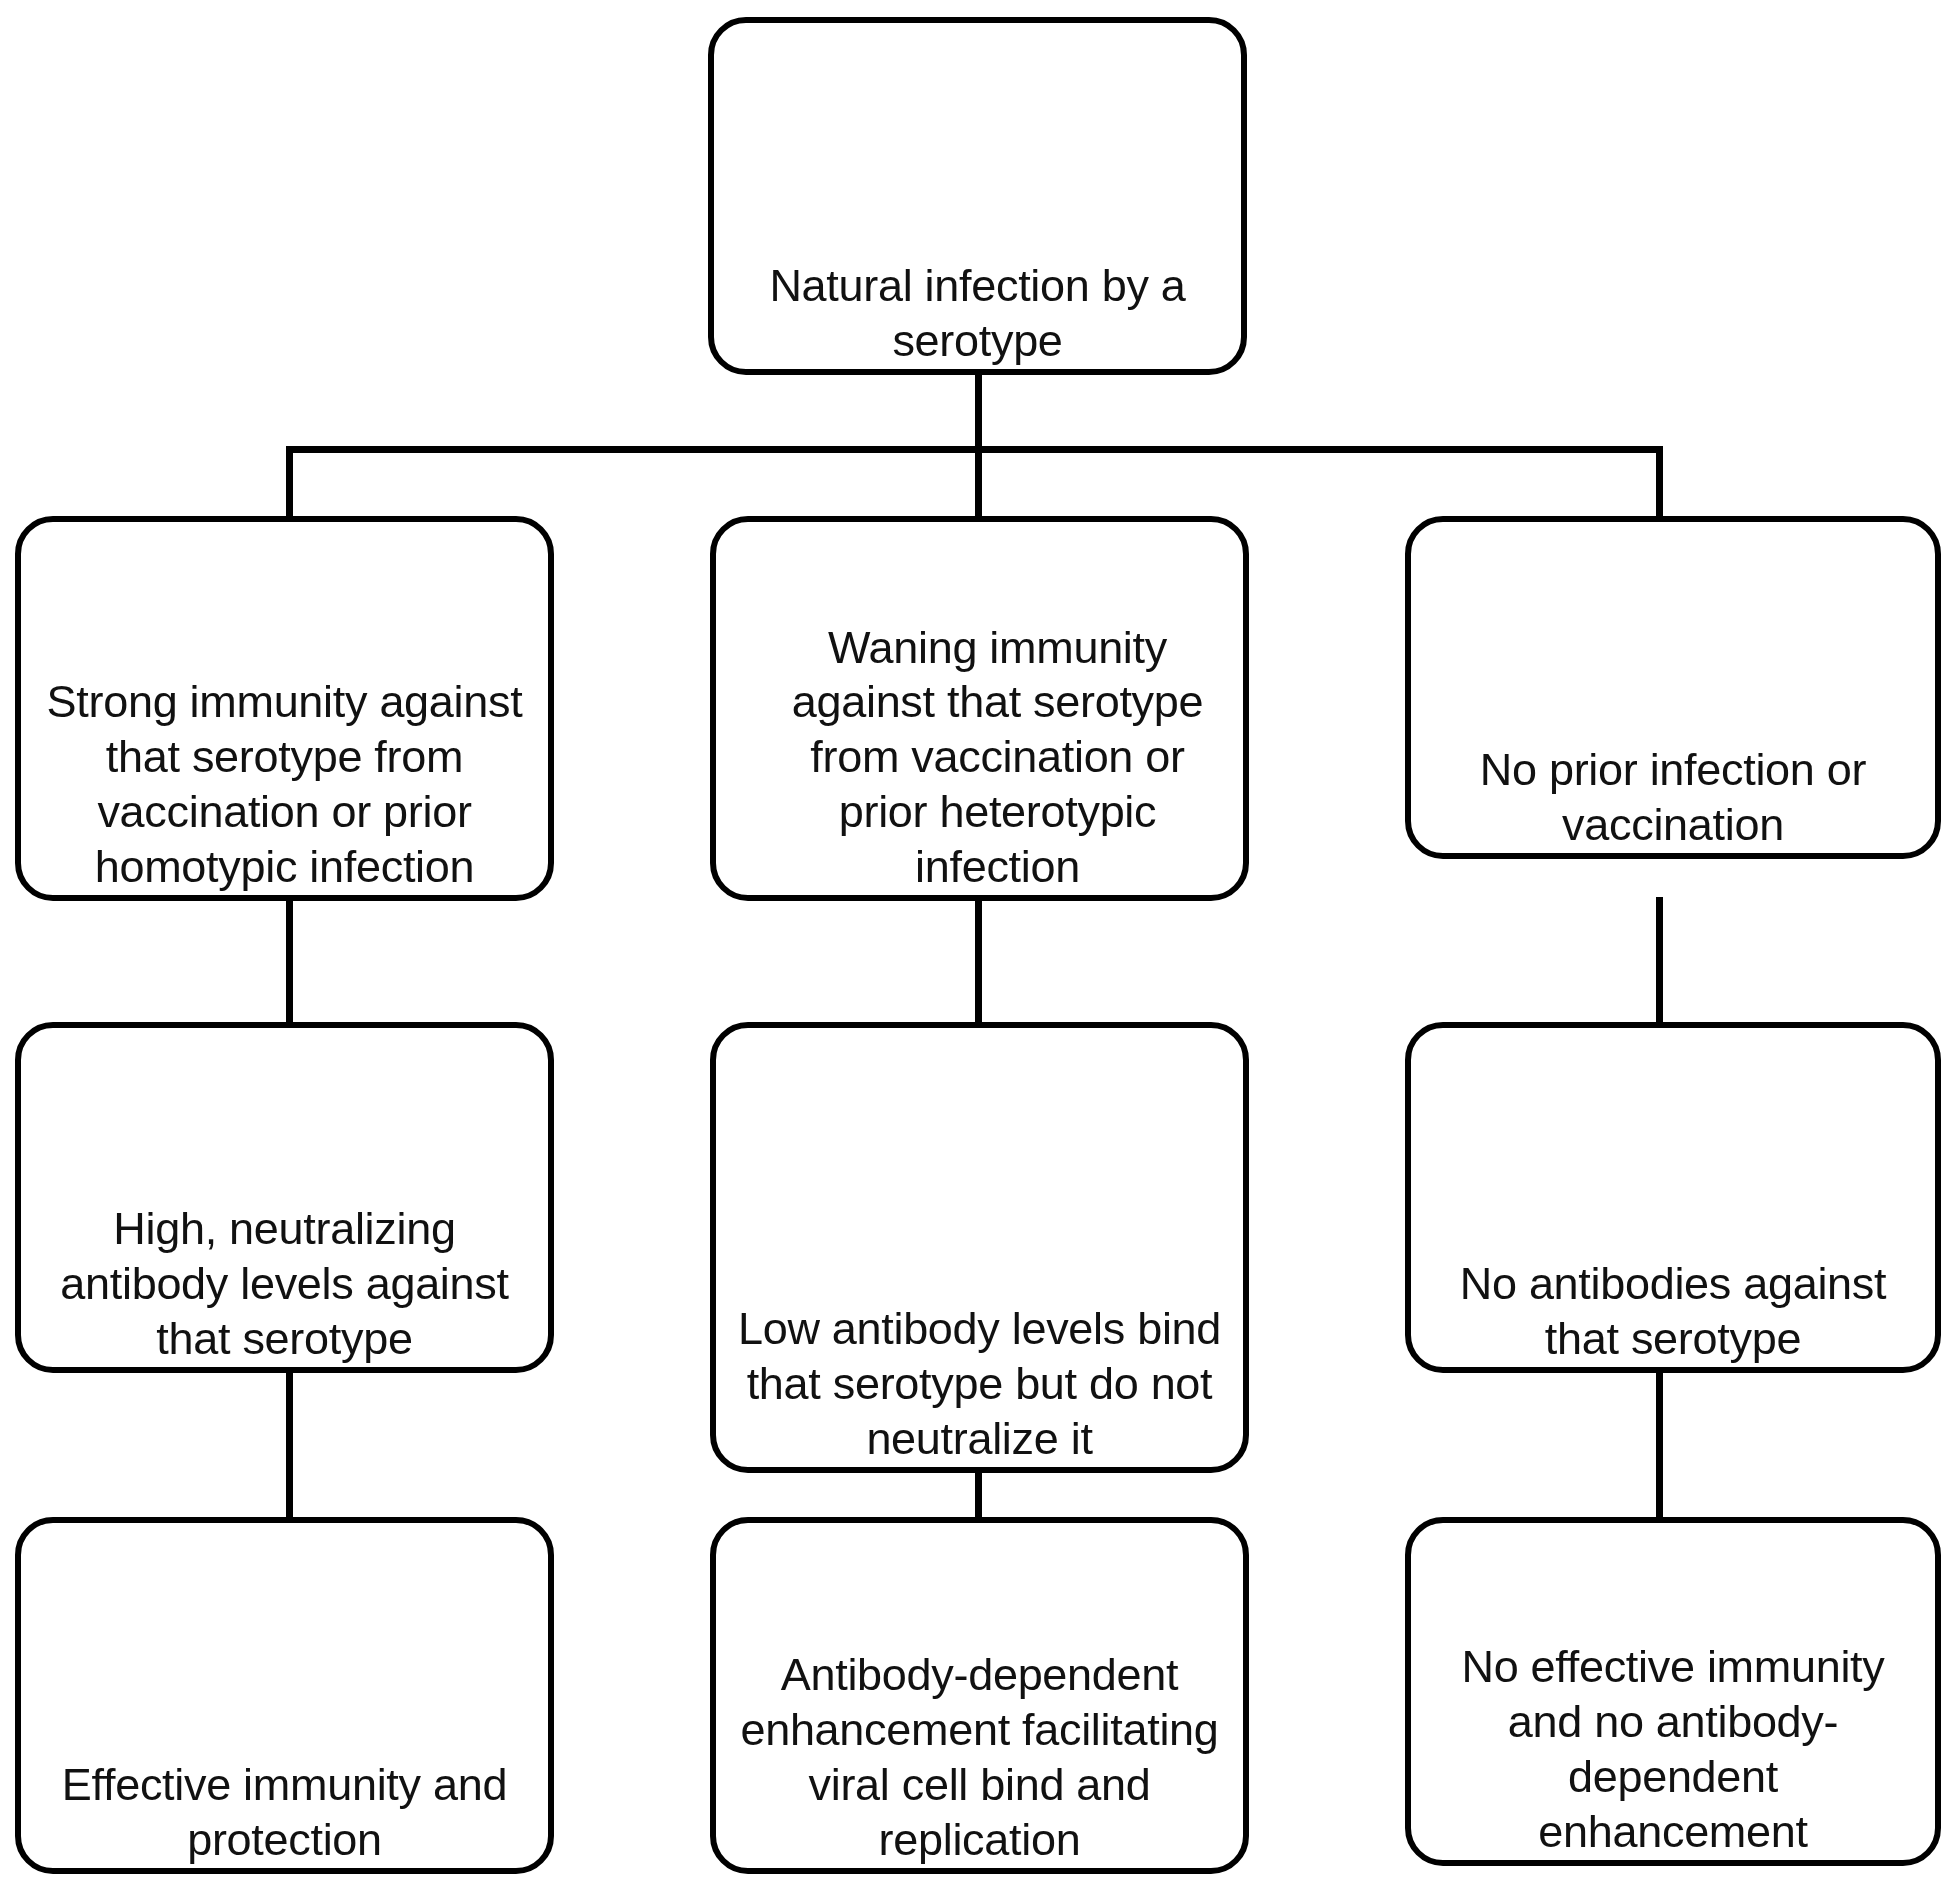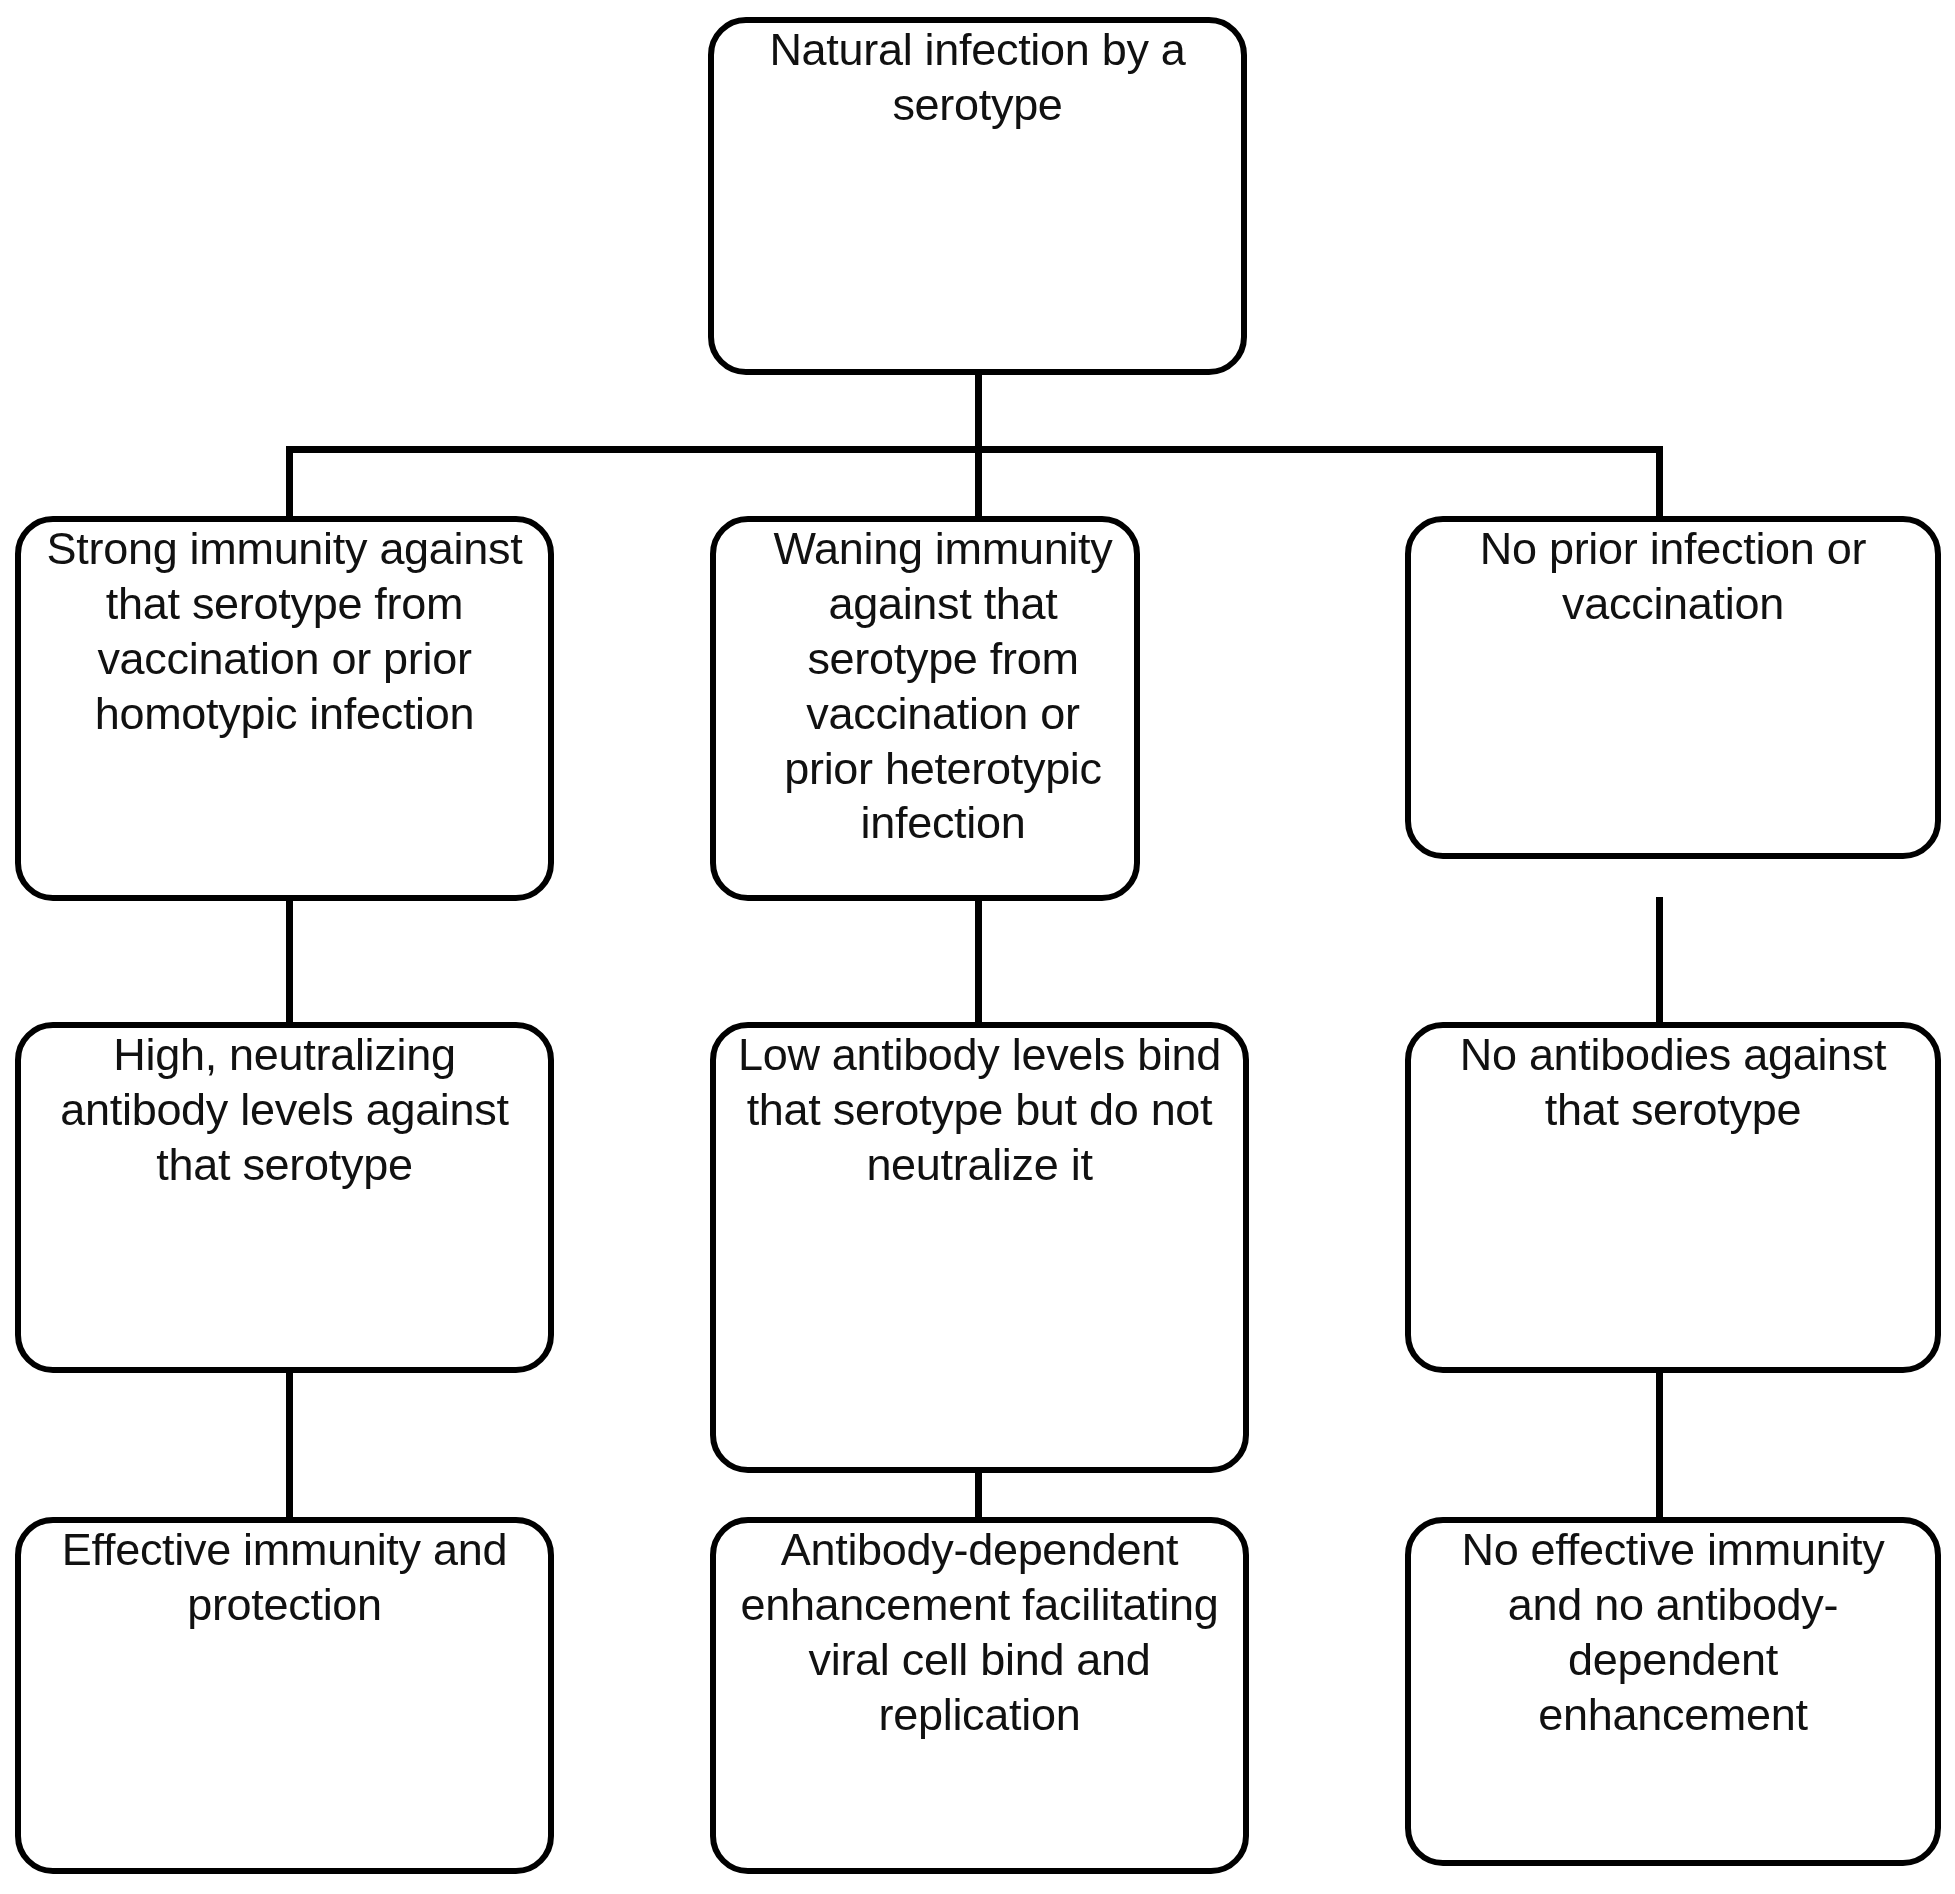--- a/index.html
+++ b/index.html
@@ -16,21 +16,21 @@
     font-family: "Liberation Sans", "DejaVu Sans", sans-serif;
     overflow: hidden;
   }
   .flow-box {
     position: absolute;
     box-sizing: border-box;
     background: #ffffff;
     border: 6.7px solid #000000;
     border-radius: 38px;
     display: flex;
-    align-items: flex-start;
+    align-items: flex-end;
     justify-content: center;
     text-align: center;
     z-index: 2;
   }
   .flow-box .box-label {
     display: block;
     color: #111111;
     font-size: 45px;
     line-height: 1.22;
     font-weight: 400;
@@ -40,21 +40,21 @@
   }
   
   #node-root {
     left: 708px;
     top: 17px;
     width: 539px;
     height: 358px;
   }
   
   #node-strong-immunity { left: 15px;   top: 516px; width: 539px; height: 385px; }
-  #node-waning-immunity { left: 710px; top: 516px; width: 430px; height: 385px; padding-left: 36px; }
+  #node-waning-immunity { left: 710px; top: 516px; width: 539px; height: 385px; padding-left: 36px; }
   #node-no-prior        { left: 1405px; top: 516px; width: 536px; height: 343px; }
   
   #node-high-nab   { left: 15px;   top: 1022px; width: 539px; height: 351px; }
   #node-low-ab     { left: 710px; top: 1022px; width: 539px; height: 451px; }
   #node-no-ab      { left: 1405px; top: 1022px; width: 536px; height: 351px; }
   
   #node-effective-immunity { left: 15px;   top: 1517px; width: 539px; height: 357px; }
   #node-ade                { left: 710px; top: 1517px; width: 539px; height: 357px; }
   #node-no-ade             { left: 1405px; top: 1517px; width: 536px; height: 349px; }
 

